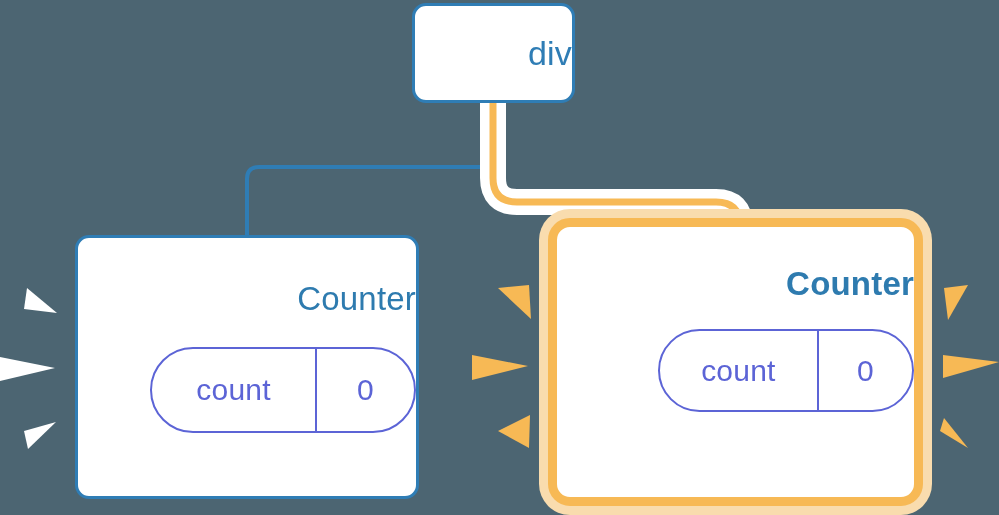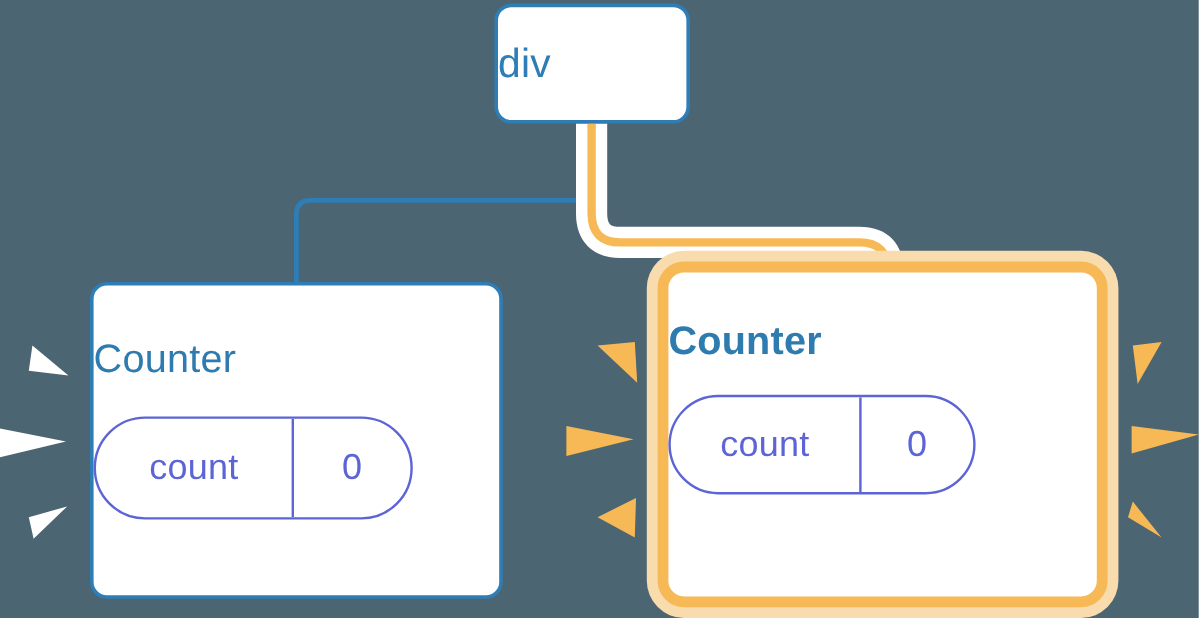--- a/index.html
+++ b/index.html
@@ -22,21 +22,21 @@
   }
   #edges { z-index:1; }
   #sparks { z-index:4; }
 
   
   .node {
     position:absolute;
     background:#FFFFFF;
     display:flex;
     flex-direction:column;
-    align-items:flex-start;
+    align-items:flex-end;
     z-index:3;
   }
   #node-div {
     left:412px; top:3px;
     width:163px; height:100px;
     border:3px solid #2F7DB5;
     border-radius:14px;
     justify-content:center;
   }
   #node-div .node-title {

